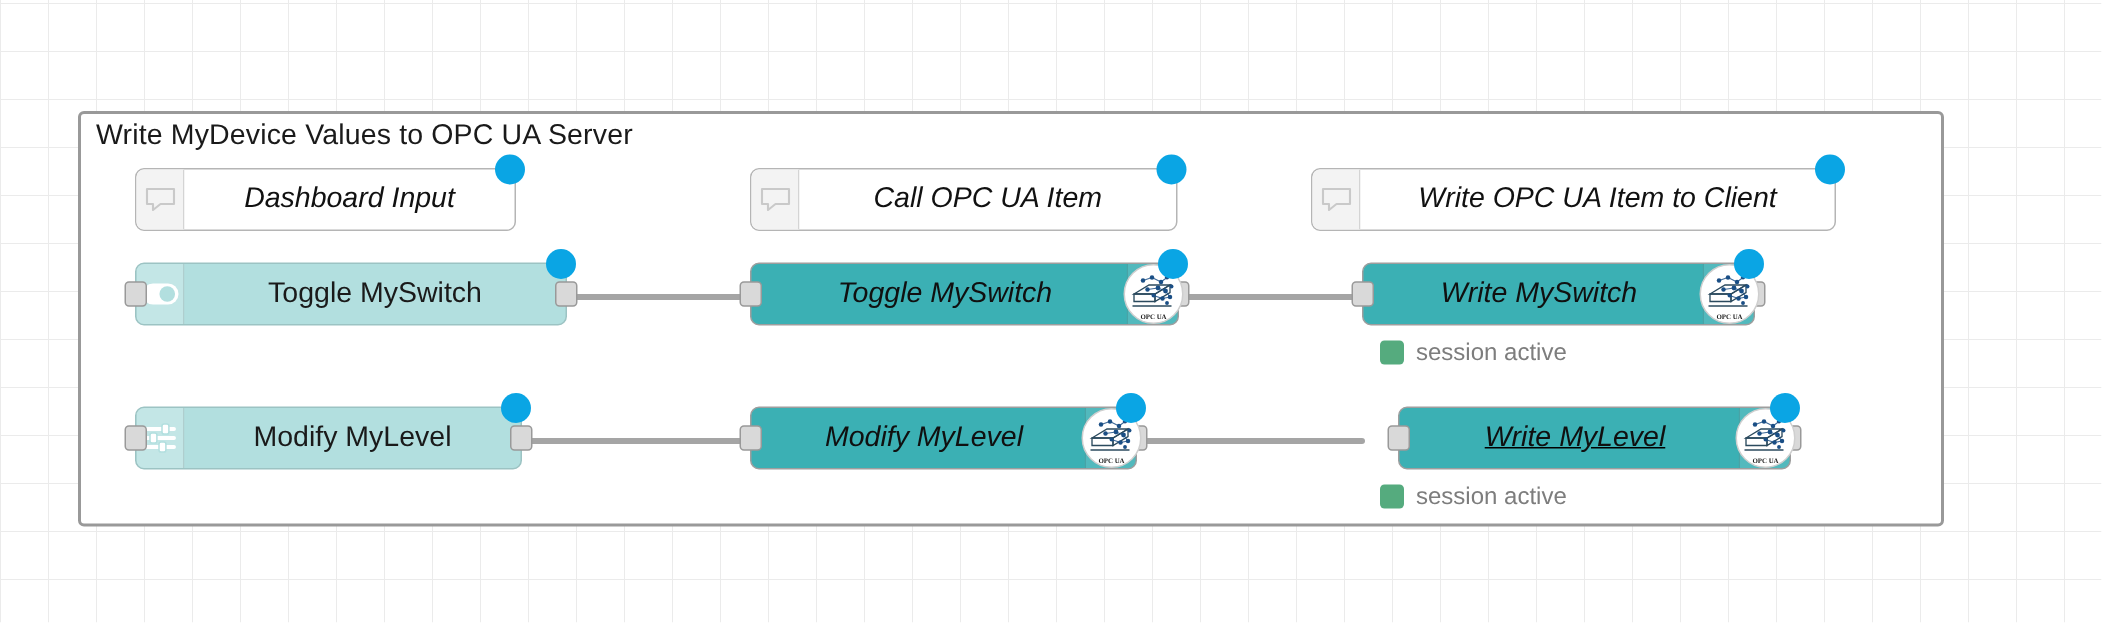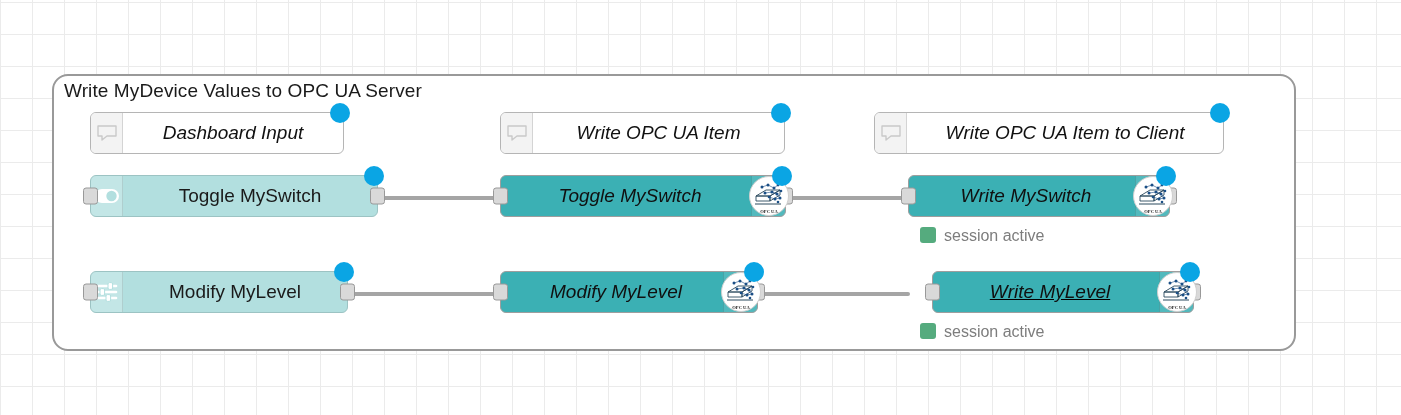--- a/index.html
+++ b/index.html
@@ -19,21 +19,21 @@
     background-size: 32px 32px;
     background-position: 0px 2px;
   }
 
   
   .group-box {
     position: absolute;
     left: 52px; top: 74px;
     width: 1244px; height: 277px;
     border: 2px solid #999999;
-    border-radius: 16px;
+    border-radius: 4px;
     background: #ffffff;
   }
   .group-title {
     position: absolute;
     left: 10px; top: 4px;
     font-size: 19px;
     color: #1a1a1a;
     white-space: nowrap;
     letter-spacing: 0.1px;
   }
@@ -207,21 +207,21 @@
     <div class="label">Dashboard Input</div>
     <div class="badge-dot"></div>
   </div>
 
   <div class="node comment" style="left:500px; top:112px; width:285px;">
     <div class="iconbox">
       <svg width="22" height="18" viewBox="0 0 22 18">
         <path d="M2 2 h18 v10 h-9 l-5 4 v-4 h-4 z" fill="none" stroke="#c9c9c9" stroke-width="1.4" stroke-linejoin="round"></path>
       </svg>
     </div>
-    <div class="label">Write OPC UA Item</div>
+    <div class="label">Call OPC UA Item</div>
     <div class="badge-dot"></div>
   </div>
 
   <div class="node comment" style="left:874px; top:112px; width:350px;">
     <div class="iconbox">
       <svg width="22" height="18" viewBox="0 0 22 18">
         <path d="M2 2 h18 v10 h-9 l-5 4 v-4 h-4 z" fill="none" stroke="#c9c9c9" stroke-width="1.4" stroke-linejoin="round"></path>
       </svg>
     </div>
     <div class="label">Write OPC UA Item to Client</div>

